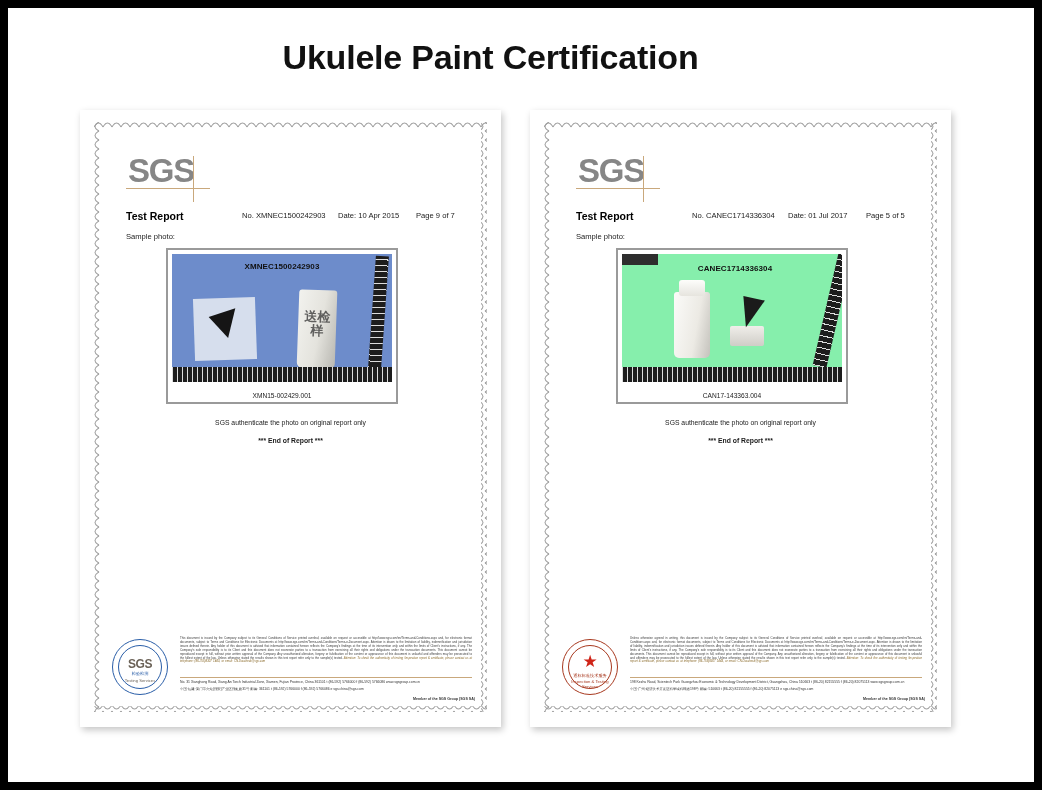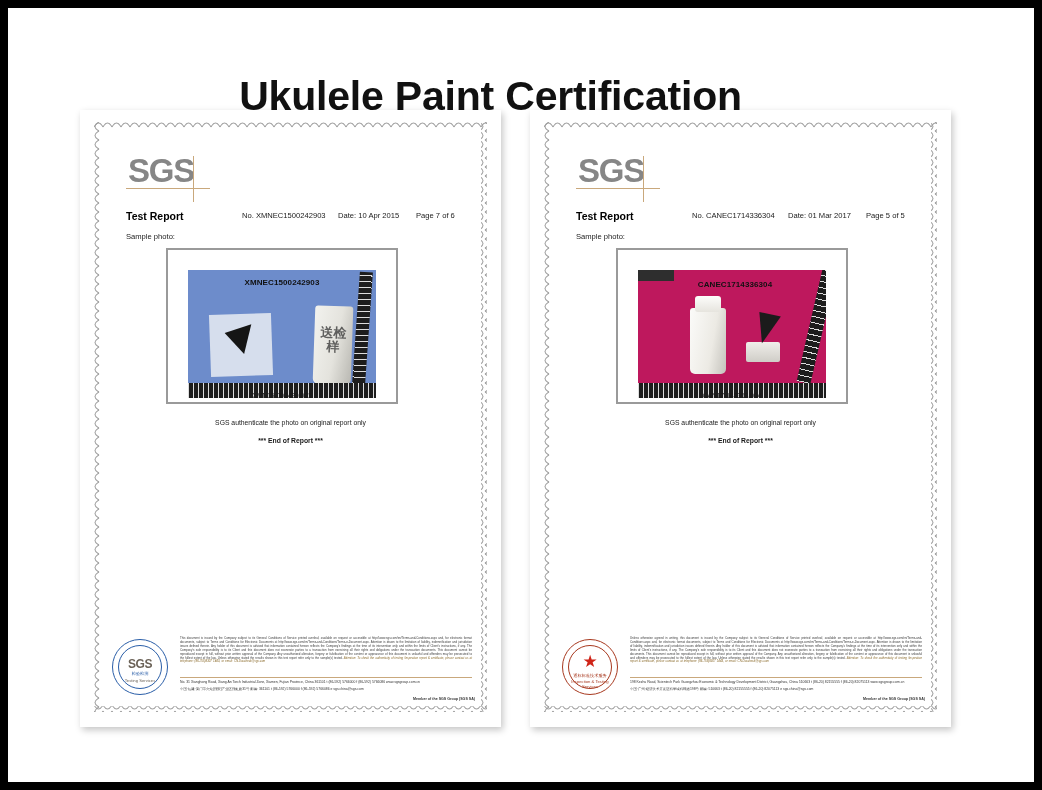--- a/index.html
+++ b/index.html
@@ -24,26 +24,25 @@
     background: #ffffff;
     overflow: hidden;
   }
 
   .page-title {
     position: absolute;
     left: 0;
     top: 30px;
     width: 965px;
     text-align: center;
-    font-size: 41px;
+    font-size: 34px;
     font-weight: bold;
     color: #111111;
     letter-spacing: -0.2px;
     font-family: "Liberation Sans", sans-serif;
-    margin-top: 35px;
   }
 
   
   .cert-card {
     position: absolute;
     top: 102px;
     width: 421px;
     height: 617px;
     background: #ffffff;
     box-shadow: 2px 3px 7px rgba(0,0,0,0.23);
@@ -159,42 +158,42 @@
   
   .photo-frame {
     position: absolute;
     left: 62px;
     top: 116px;
     width: 232px;
     height: 156px;
     background: #ffffff;
     border: 2px solid #9a9a9a;
     box-sizing: border-box;
-    padding: 20px;
+    padding: 4px;
   }
   .photo-area {
     position: relative;
     width: 100%;
     height: 128px;
     overflow: hidden;
   }
   .photo-caption {
     position: absolute;
     left: 0;
     right: 0;
     bottom: 3px;
     text-align: center;
     font-size: 6.6px;
     color: #1a1a1a;
   }
 
   
   .ph-blue { background: #6d8ccb; }
   
-  .ph-gray { background: #be185d; }
+  .ph-gray { background: #86efac; }
 
   .ph-code {
     position: absolute;
     top: 8px;
     left: 0;
     right: 0;
     text-align: center;
     font-size: 8px;
     font-weight: bold;
     color: #111111;
@@ -463,21 +462,21 @@
       <div class="sgs-logo">
         <div class="sgs-word">SGS</div>
         <div class="sgs-hline"></div>
         <div class="sgs-vline"></div>
       </div>
 
       <div class="report-head">
         <span class="rh-title">Test Report</span>
         <span class="rh-no">No. XMNEC1500242903</span>
         <span class="rh-date">Date: 10 Apr 2015</span>
-        <span class="rh-page">Page 7 of 6</span>
+        <span class="rh-page">Page 9 of 7</span>
       </div>
 
       <div class="sample-label">Sample photo:</div>
 
       <div class="photo-frame">
         <div class="photo-area ph-blue">
           <div class="ph-code">XMNEC1500242903</div>
           <div class="bag-l"></div>
           <div class="frag-l"></div>
           <div class="bottle bottle-l"></div>
@@ -527,21 +526,21 @@
 
       <div class="sgs-logo">
         <div class="sgs-word">SGS</div>
         <div class="sgs-hline"></div>
         <div class="sgs-vline"></div>
       </div>
 
       <div class="report-head">
         <span class="rh-title">Test Report</span>
         <span class="rh-no">No. CANEC1714336304</span>
-        <span class="rh-date">Date: 01 Mar 2017</span>
+        <span class="rh-date">Date: 01 Jul 2017</span>
         <span class="rh-page">Page 5 of 5</span>
       </div>
 
       <div class="sample-label">Sample photo:</div>
 
       <div class="photo-frame">
         <div class="photo-area ph-gray">
           <div class="ph-code shift">CANEC1714336304</div>
           <div class="bottle bottle-r-body"></div>
           <div class="bottle bottle-r-cap"></div>

